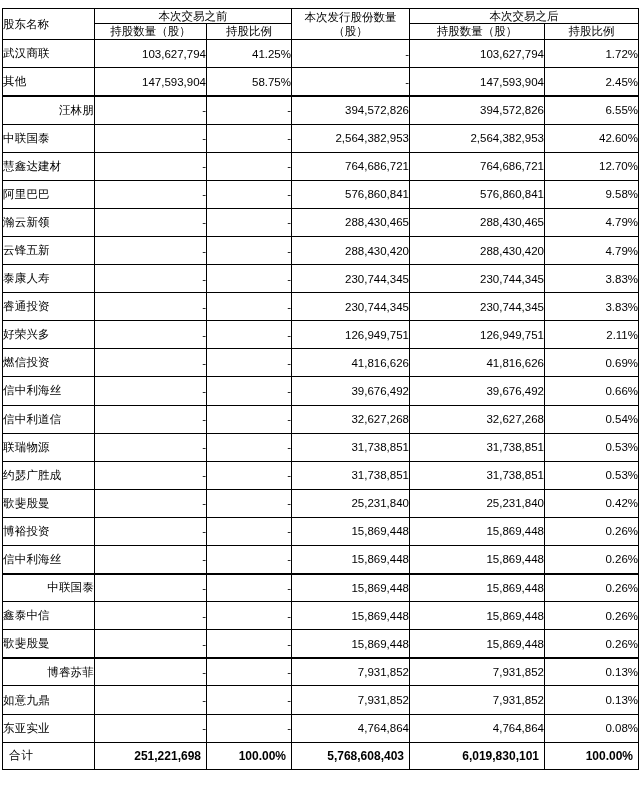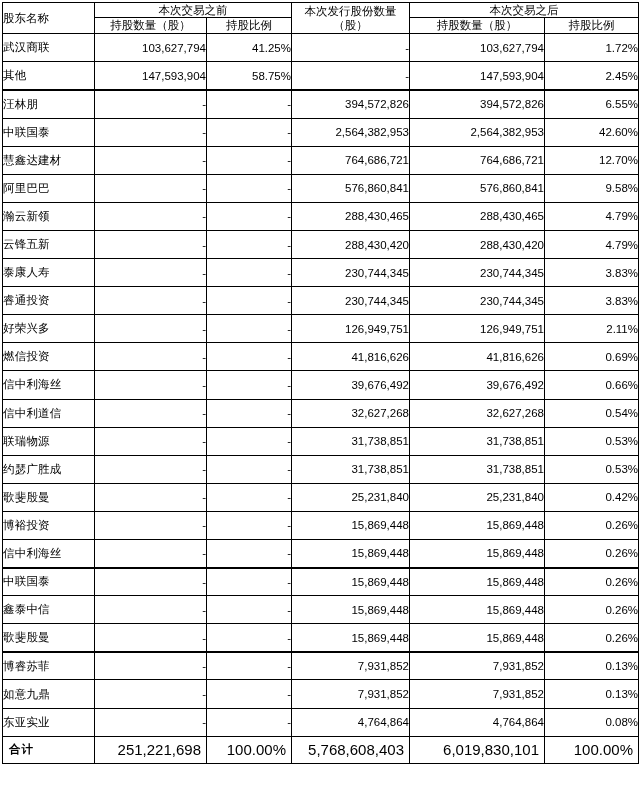--- a/index.html
+++ b/index.html
@@ -11,21 +11,21 @@
     width: 640px;
     height: 812px;
     font-family: "Liberation Sans", sans-serif;
     color: #000000;
     overflow: hidden;
   }
   .sheet {
     width: 580px;
     height: 812px;
     box-sizing: border-box;
-    padding: 2px 2px 0 2px;
+    padding: 8px 2px 0 2px;
   }
   table.shareholding {
     border-collapse: collapse;
     width: 636px;
     table-layout: fixed;
   }
   table.shareholding td,
   table.shareholding th {
     border: 1px solid #000000;
     font-weight: normal;
@@ -71,37 +71,37 @@
     margin-top: 35px;
   }
   td.num {
     text-align: right;
     padding-right: 5px;
     font-size: 12px;
     white-space: nowrap;
   }
   tr.section-break td {
     border-top: 2px solid #000000;
+    text-align: right;
   }
   tfoot td {
     font-weight: bold;
     font-size: 12.5px;
     height: 26px;
   }
   tfoot td.name {
     text-align: left;
     padding-left: 6px;
     letter-spacing: 1px;
-    font-weight: bold;
   }
   tfoot td.num {
     text-align: right;
     padding-right: 5px;
-    font-size: 15px;
-    font-weight: normal;
+    font-size: 12px;
+    font-weight: bold;
   }
   tfoot tr td {
     border-top: 2px solid #000000;
   }
   .col-name  { width: 92px; }
   .col-b1    { width: 112px; }
   .col-b2    { width: 85px; }
   .col-issue { width: 118px; }
   .col-a1    { width: 135px; }
   .col-a2    { width: 94px; }

